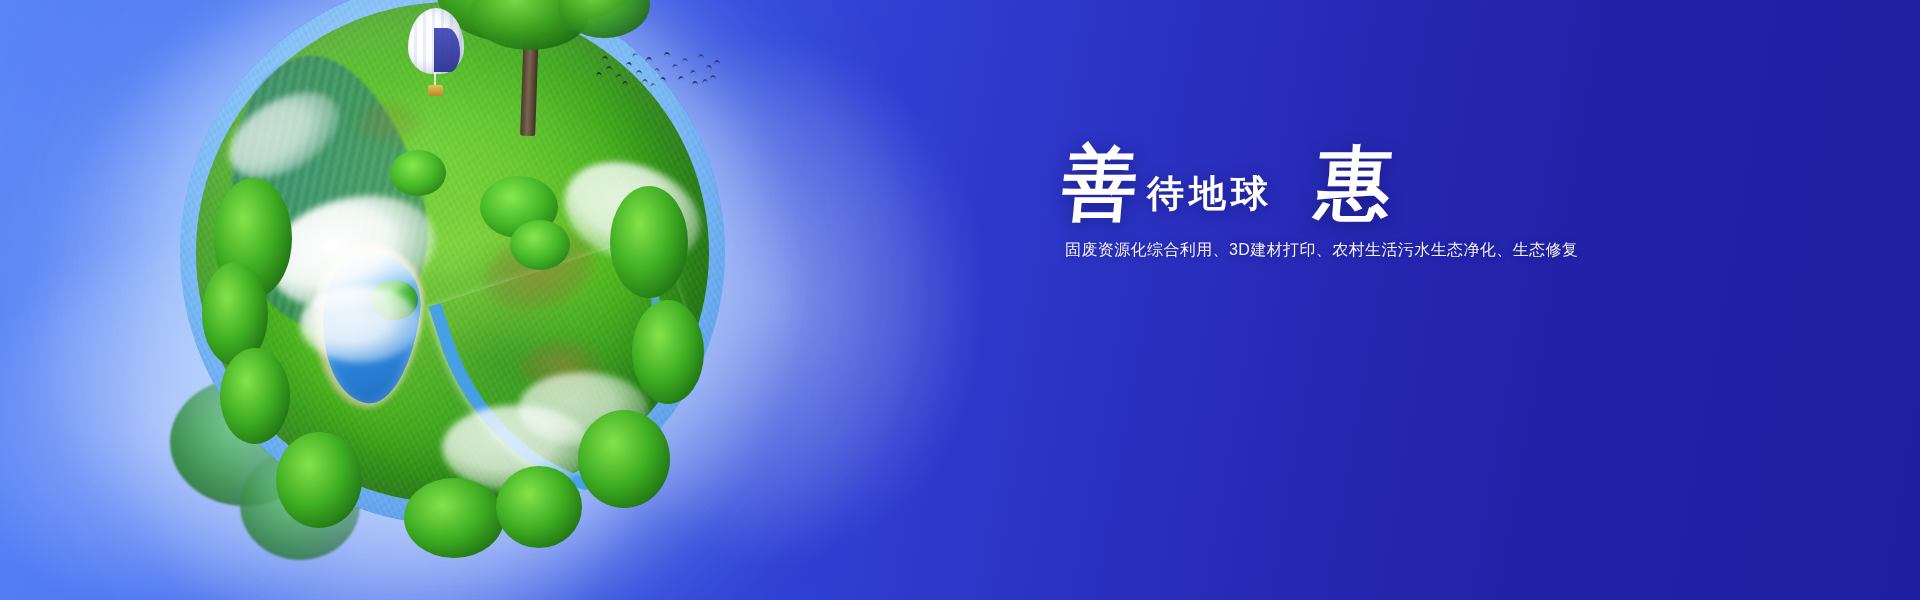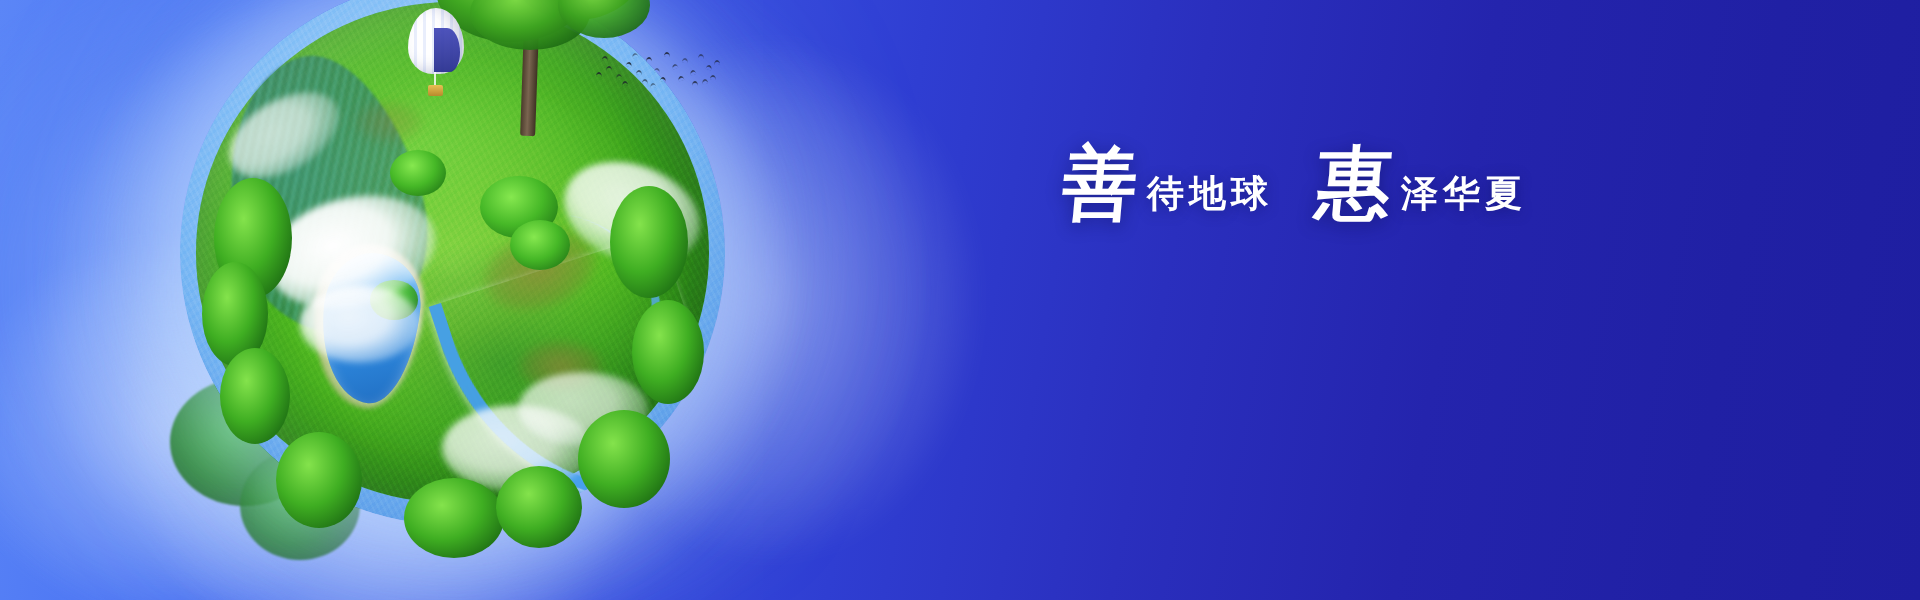--- a/index.html
+++ b/index.html
@@ -343,21 +343,21 @@
 
   <div class="content">
 
     <div class="headline">
       <span class="hl-group">
         <span class="hl-big">善</span>
         <span class="hl-rest">待地球</span>
       </span>
       <span class="hl-group">
         <span class="hl-big">惠</span>
-        <span class="hl-rest">泽华夏</span>
       </span>
     </div>
 
 
+    <div class="desc">固废资源化综合利用、3D建材打印、农村生活污水生态净化、生态修复</div>
 
   </div>
 
 </div>
 
 </body></html>

